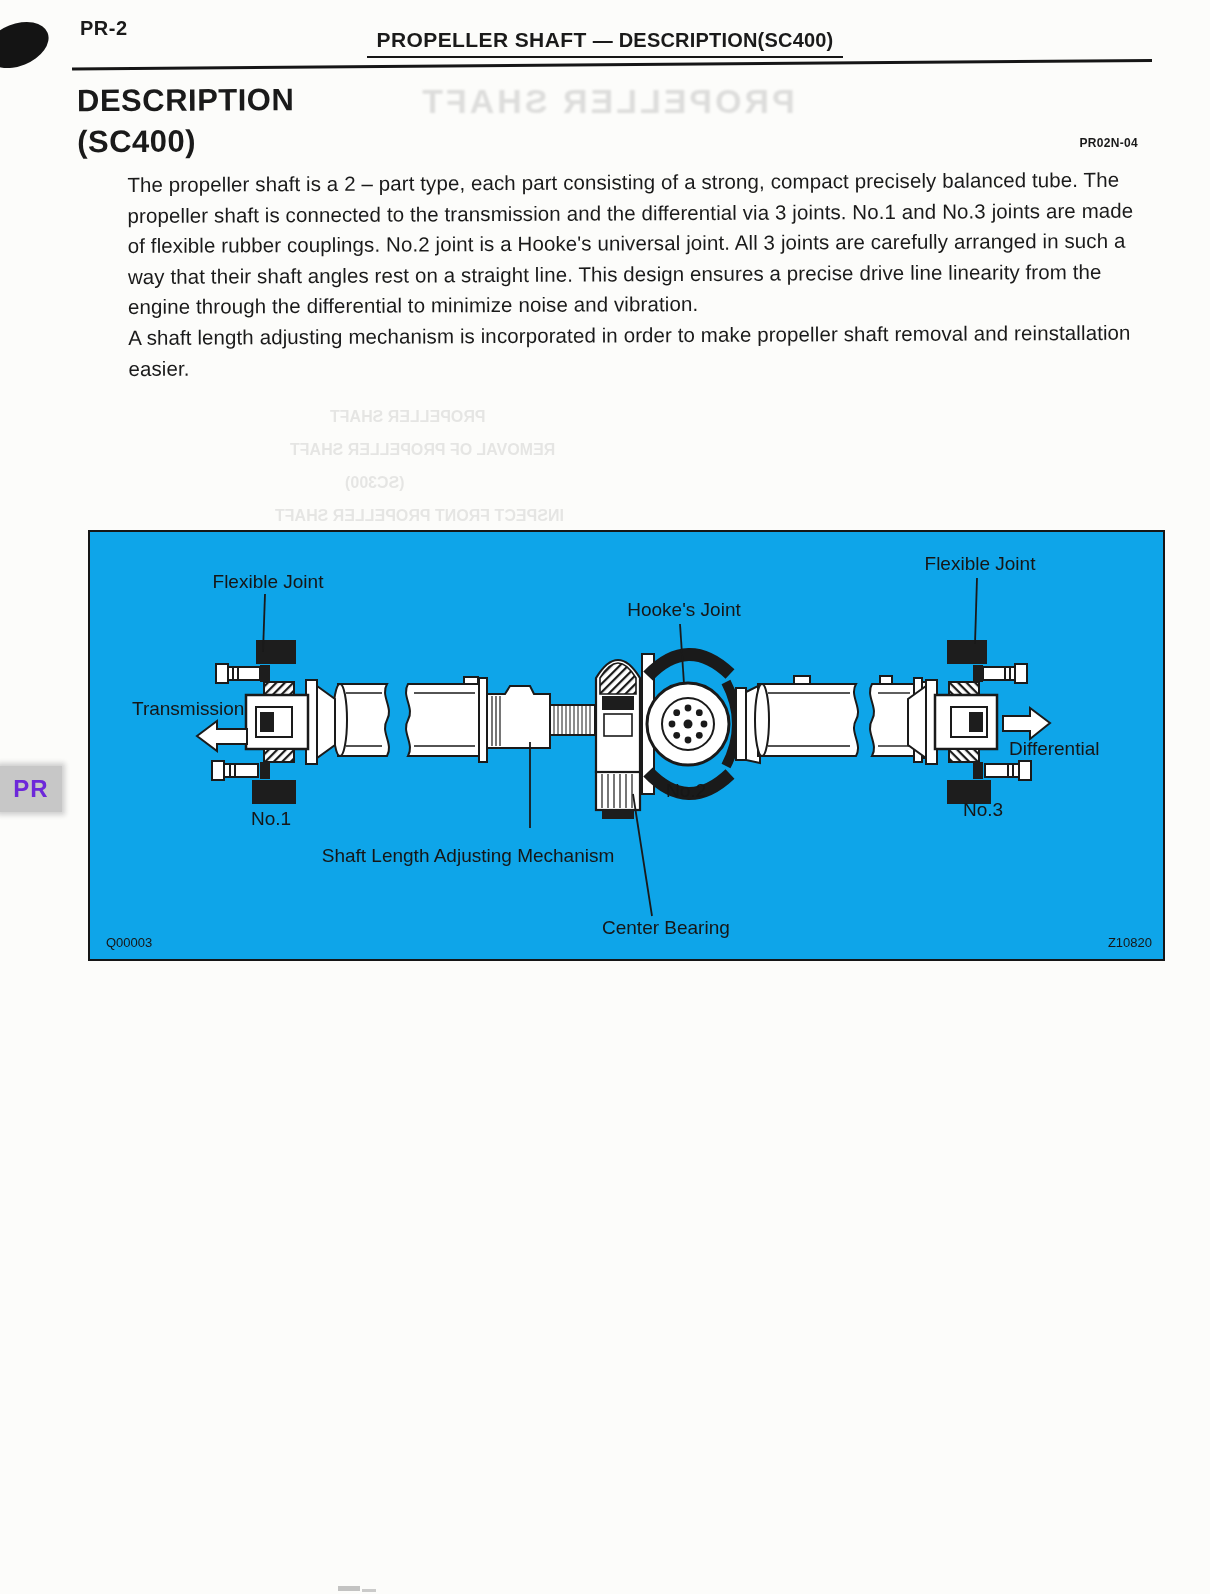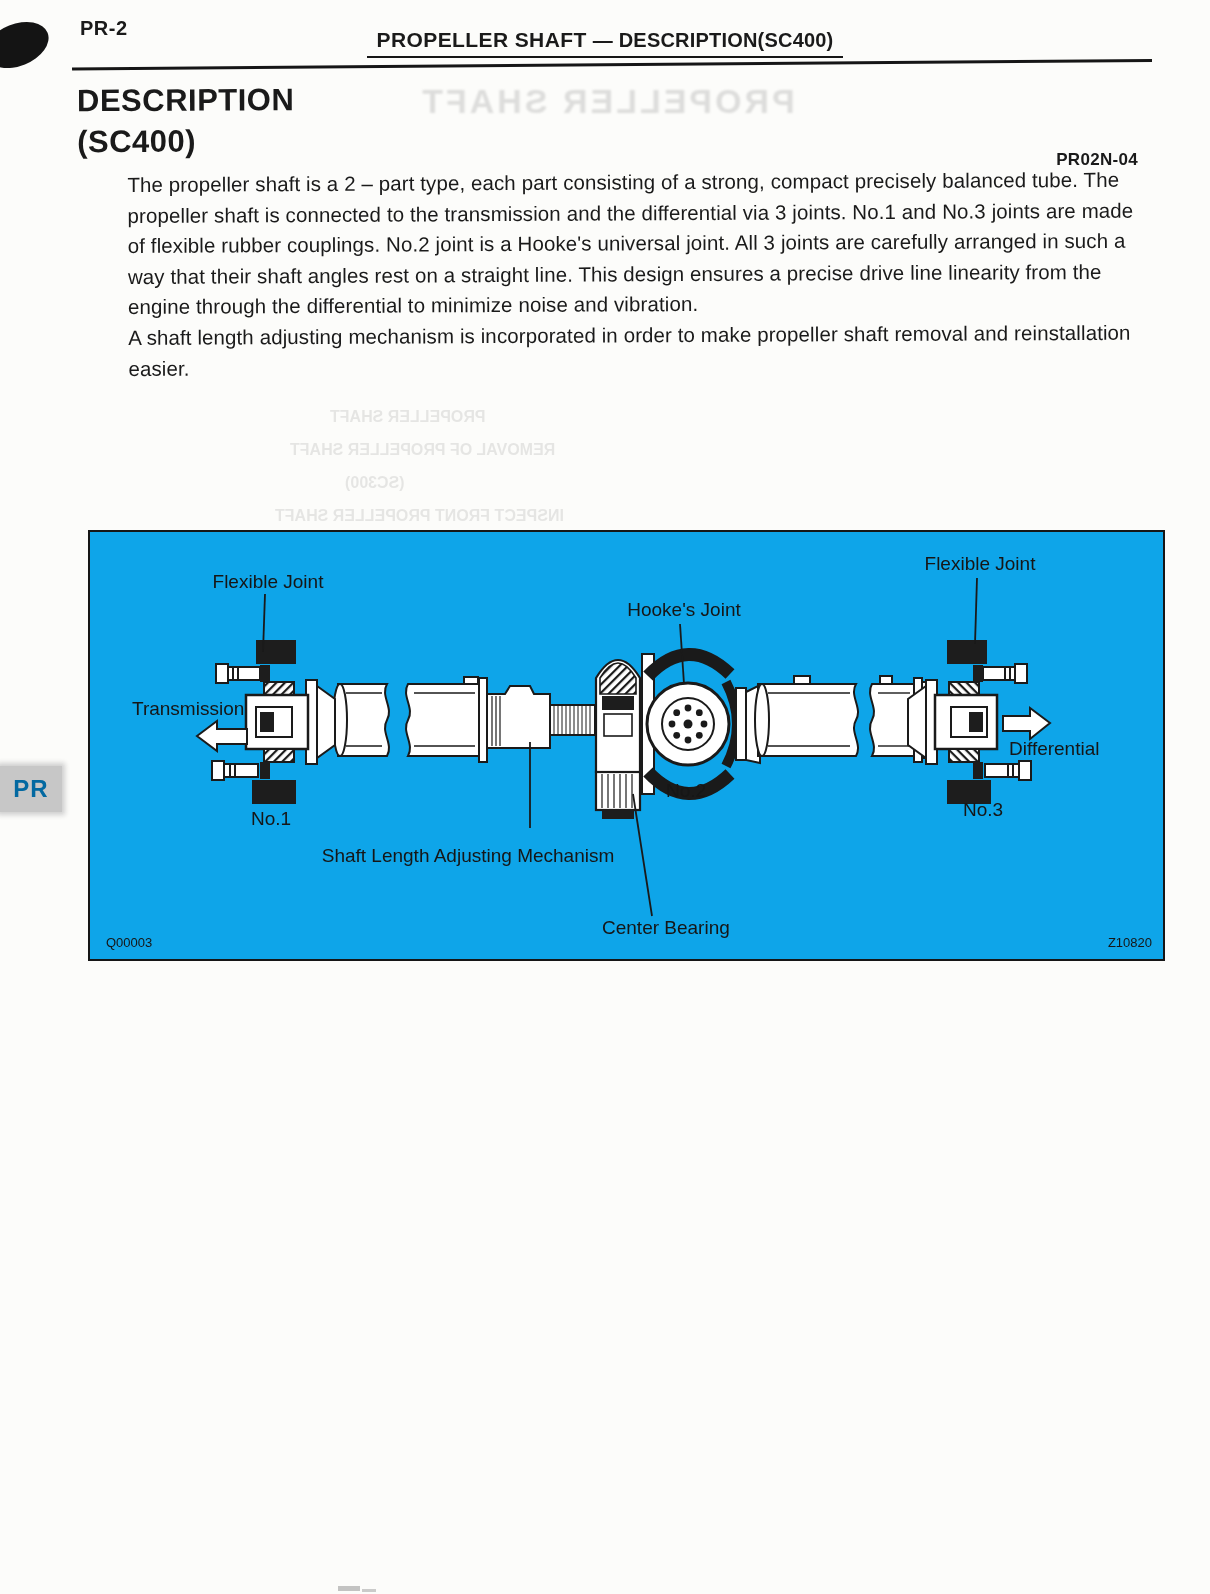--- a/index.html
+++ b/index.html
@@ -26,32 +26,32 @@
   .rh-inner{display:inline-block;border-bottom:2.5px solid #161616;padding:0 10px 4px 10px;}
   .rh-main{font-size:21px;font-weight:bold;letter-spacing:.4px;}
   .rh-dash{font-size:20px;font-weight:bold;padding:0 6px;}
   .rh-sub{font-size:20px;font-weight:bold;letter-spacing:.2px;}
   .header-rule{position:absolute;left:72px;top:59px;width:1080px;height:3px;background:#161616;
     transform:rotate(-0.45deg);transform-origin:right center;}
   
   .skew{position:absolute;left:0;top:0;width:100%;transform:rotate(-0.3deg);transform-origin:120px 300px;}
   .sec-title{position:absolute;left:78px;top:80px;margin:0;font-size:31px;font-weight:bold;
     line-height:41px;letter-spacing:.5px;}
-  .rev-code{position:absolute;right:72px;top:150px;font-size:17px;font-weight:bold;letter-spacing:.3px;}
+  .rev-code{position:absolute;right:72px;top:136px;font-size:12px;font-weight:bold;letter-spacing:.3px;}
   .body-text{position:absolute;left:128px;top:170px;width:1018px;font-size:20.5px;
     line-height:30.6px;letter-spacing:.1px;}
   .body-text p{margin:0;}
   
   .fig{position:absolute;left:88px;top:530px;width:1073px;height:427px;
     border:2.5px solid #161616;box-sizing:content-box;background:#0ea5e9;}
   .fig svg{position:absolute;left:0;top:0;width:100%;height:100%;}
   .fig text{font-family:"Liberation Sans",sans-serif;fill:#161616;}
   
   .pr-tab{position:absolute;left:0;top:766px;width:62px;height:46px;background:#c7c7c7;
-    box-shadow:0 0 5px 3px #cecece;color:#0369a1;font-size:24px;font-weight:bold;
+    box-shadow:0 0 5px 3px #cecece;color:#6d28d9;font-size:24px;font-weight:bold;
     letter-spacing:1px;text-align:center;line-height:46px;}
 </style>
 </head>
 <body>
 
 <div class="page">
 
   <div class="corner-blob"></div>
   <div class="ghost-title">PROPELLER SHAFT</div>
   <div class="ghost-line g1">PROPELLER SHAFT</div>

